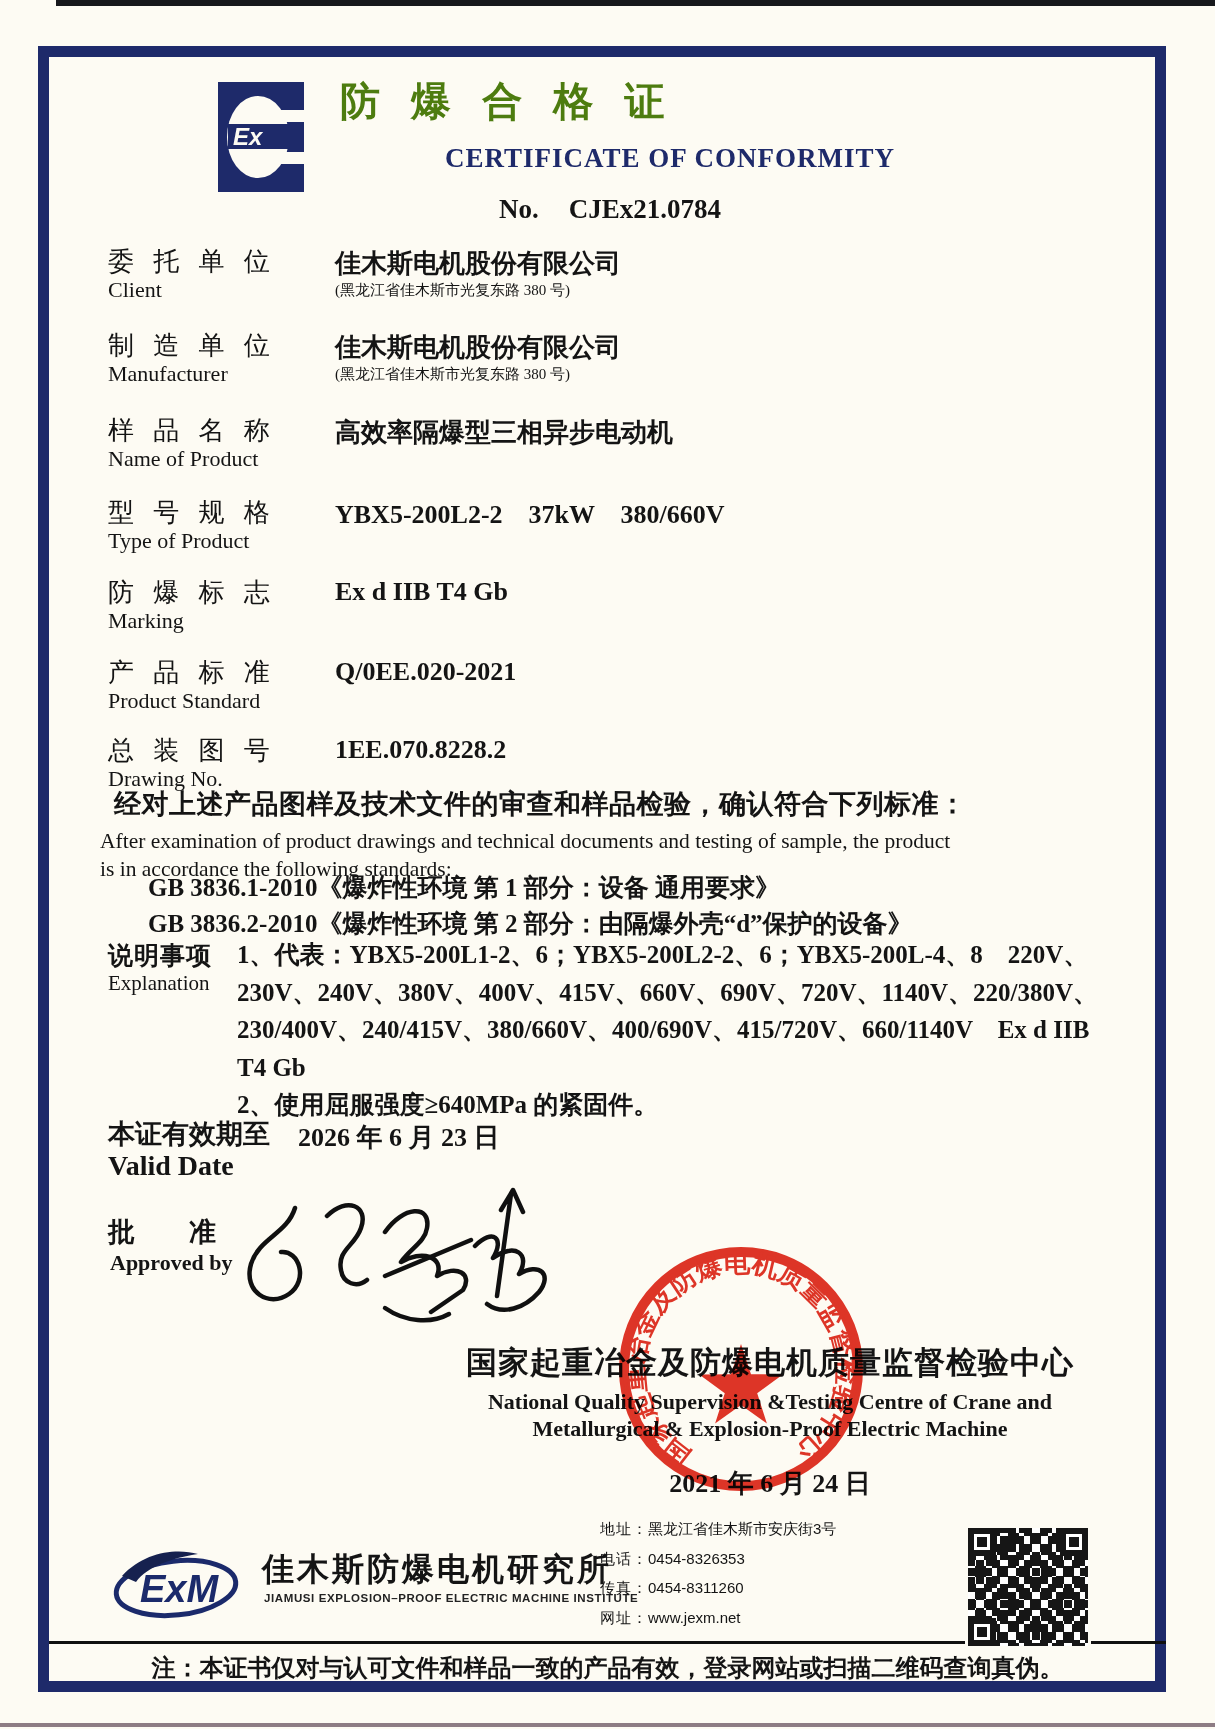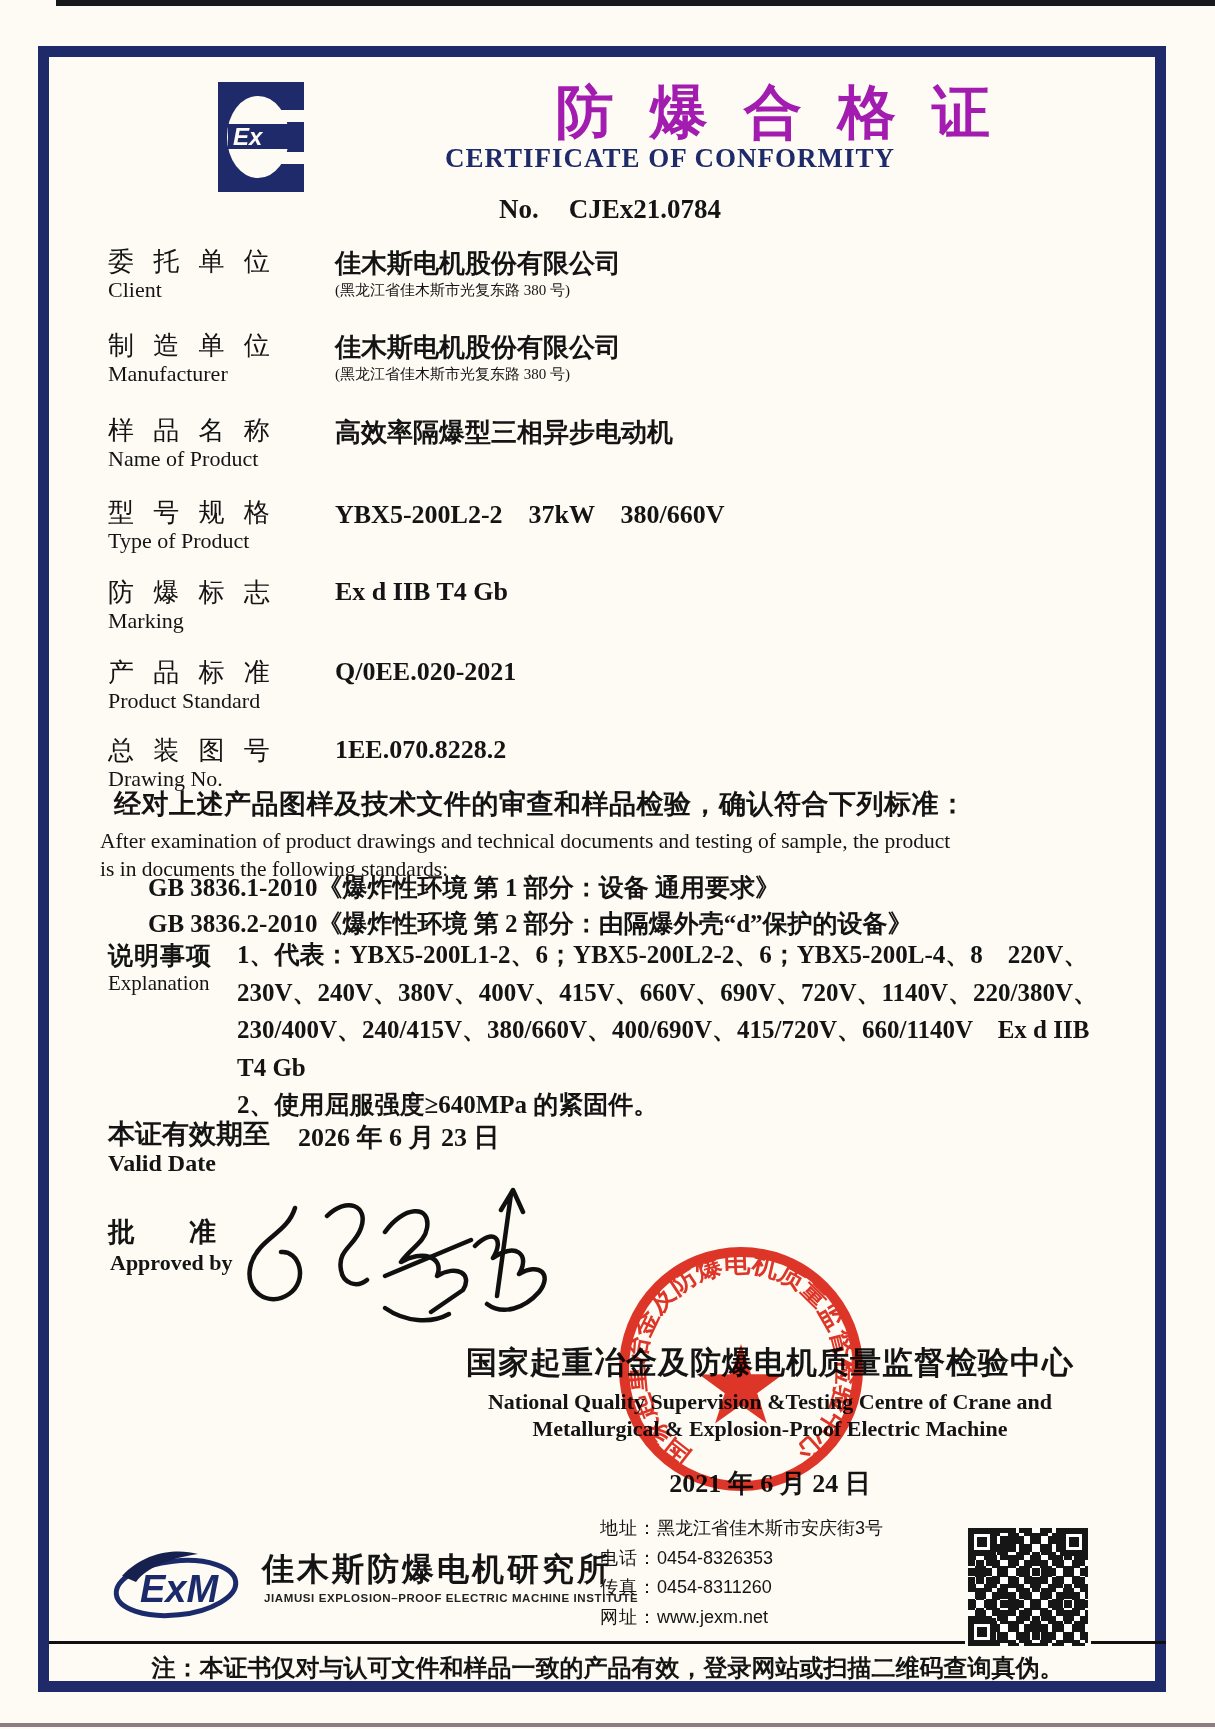--- a/index.html
+++ b/index.html
@@ -5,22 +5,22 @@
   html,body{margin:0;padding:0;background:#e8e6e0;}
   .page{position:relative;width:1215px;height:1729px;margin:0 auto;background:#fdfbf3;
         font-family:"Liberation Serif",serif;color:#141414;overflow:hidden;}
   .scan-top{position:absolute;left:56px;top:0;width:1159px;height:6px;background:#17181c;}
   .scan-bottom{position:absolute;left:0;top:1723px;width:1215px;height:4px;background:#43283a;opacity:.6;}
   .frame{position:absolute;left:38px;top:46px;width:1128px;height:1646px;
          border:11px solid #1e2a6a;box-sizing:border-box;}
 
   
   .exmark{position:absolute;left:218px;top:82px;width:86px;height:110px;}
-  .title-cn{position:absolute;left:340px;top:74px;width:660px;text-align:right;font-size:58px;
-            font-weight:bold;color:#a21caf;letter-spacing:10px;font-family:"Liberation Sans",sans-serif;white-space:nowrap;}
+  .title-cn{position:absolute;left:340px;top:74px;width:660px;text-align:left;font-size:40px;
+            font-weight:bold;color:#4d7c0f;letter-spacing:10px;font-family:"Liberation Sans",sans-serif;white-space:nowrap;}
   .title-en{position:absolute;left:340px;top:143px;width:660px;text-align:center;font-size:27px;
             font-weight:bold;color:#1e2a6a;letter-spacing:1px;}
   .cert-no{position:absolute;left:330px;top:194px;width:560px;text-align:center;font-size:27px;font-weight:600;}
   .cert-no .num{margin-left:30px;}
 
   
   .field{position:absolute;left:0;width:1160px;height:82px;}
   .f1{top:244px}.f2{top:328px}.f3{top:413px}.f4{top:495px}.f5{top:575px}.f6{top:655px}.f7{top:733px}
   .field .cn{position:absolute;left:108px;top:0;font-size:26px;font-weight:normal;
              font-family:"Liberation Sans",sans-serif;letter-spacing:6px;white-space:nowrap;}
@@ -35,40 +35,40 @@
   .standards{position:absolute;left:148px;top:870px;font-size:25px;line-height:36px;font-weight:600;white-space:nowrap;}
 
   
   .exp-label-cn{position:absolute;left:108px;top:939px;font-size:25px;font-weight:bold;
                 font-family:"Liberation Sans",sans-serif;letter-spacing:1px;white-space:nowrap;}
   .exp-label-en{position:absolute;left:108px;top:971px;font-size:21px;}
   .exp-lines{position:absolute;left:237px;top:936px;font-size:25px;font-weight:600;line-height:37.5px;white-space:nowrap;}
 
   
   .valid-cn{position:absolute;left:108px;top:1116px;font-size:27px;font-weight:bold;font-family:"Liberation Sans",sans-serif;white-space:nowrap;}
-  .valid-en{position:absolute;left:108px;top:1150px;font-size:24px;font-weight:600;}
+  .valid-en{position:absolute;left:108px;top:1150px;font-size:28px;font-weight:600;}
   .valid-date{position:absolute;left:298px;top:1120px;font-size:26px;font-weight:600;white-space:nowrap;}
   .appr-cn{position:absolute;left:108px;top:1214px;font-size:27px;font-weight:bold;font-family:"Liberation Sans",sans-serif;white-space:nowrap;}
   .appr-en{position:absolute;left:110px;top:1250px;font-size:22px;font-weight:600;}
   .signature{position:absolute;left:235px;top:1176px;width:350px;height:165px;}
 
   
   .issuer{position:absolute;left:420px;top:1342px;width:700px;text-align:center;}
   .issuer .cn{font-size:31px;font-weight:bold;font-family:"Liberation Sans",sans-serif;letter-spacing:1px;white-space:nowrap;}
   .issuer .en{font-size:22px;font-weight:bold;line-height:27px;margin-top:4px;}
   .issuer .date{font-size:26px;font-weight:600;margin-top:24px;}
   .stamp{position:absolute;left:610px;top:1238px;width:262px;height:262px;mix-blend-mode:multiply;opacity:.92;}
 
   
   .inst-logo{position:absolute;left:110px;top:1546px;width:142px;height:74px;}
   .inst-cn{position:absolute;left:262px;top:1548px;font-size:32px;font-weight:bold;
            font-family:"Liberation Sans",sans-serif;letter-spacing:3px;white-space:nowrap;}
   .inst-en{position:absolute;left:264px;top:1592px;font-size:11.5px;font-weight:bold;
            font-family:"Liberation Sans",sans-serif;letter-spacing:.6px;color:#222;white-space:nowrap;}
-  .contacts{position:absolute;left:600px;top:1514px;font-size:18px;font-family:"Liberation Sans",sans-serif;line-height:29.5px;}
+  .contacts{position:absolute;left:600px;top:1514px;font-size:15px;font-family:"Liberation Sans",sans-serif;line-height:29.5px;}
   .contacts .row{white-space:nowrap;}
   .contacts .lab{letter-spacing:1px;}
   .qr{position:absolute;left:968px;top:1528px;width:120px;height:118px;z-index:3;
       background:
         repeating-conic-gradient(#161616 0% 25%, rgba(0,0,0,0) 0% 50%) 0px 0px/16px 16px,
         repeating-conic-gradient(#161616 0% 25%, rgba(0,0,0,0) 0% 50%) 7px 5px/22px 22px,
         #fff;
       outline:3px solid #fdfbf3;}
   .qr i{position:absolute;width:28px;height:28px;border:6px solid #161616;background:#fff;box-sizing:border-box;}
   .qr i::after{content:"";position:absolute;inset:3px;background:#161616;}
@@ -135,21 +135,21 @@
   <div class="field f7">
     <div class="cn">总 装 图 号</div>
     <div class="en">Drawing No.</div>
     <div class="val">1EE.070.8228.2</div>
   </div>
 
   <div class="statement">
     <div class="cn">经对上述产品图样及技术文件的审查和样品检验，确认符合下列标准：</div>
     <div class="en">
       <div>After examination of product drawings and technical documents and testing of sample, the product</div>
-      <div>is in documents the following standards:</div>
+      <div>is in accordance the following standards:</div>
     </div>
   </div>
   <div class="standards">
     <div>GB 3836.1-2010《爆炸性环境 第 1 部分：设备 通用要求》</div>
     <div>GB 3836.2-2010《爆炸性环境 第 2 部分：由隔爆外壳“d”保护的设备》</div>
   </div>
 
   <div class="exp-label-cn">说明事项</div>
   <div class="exp-label-en">Explanation</div>
   <div class="exp-lines">

